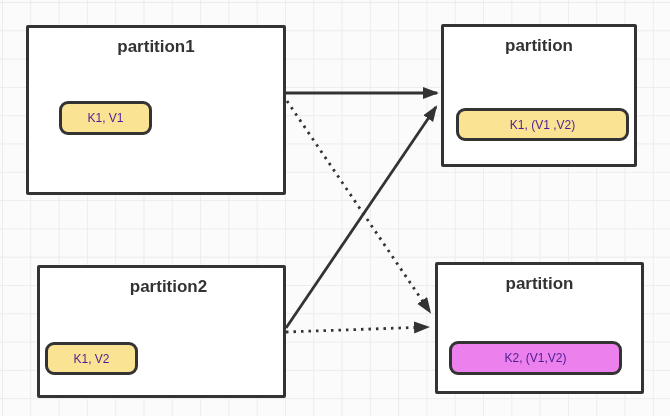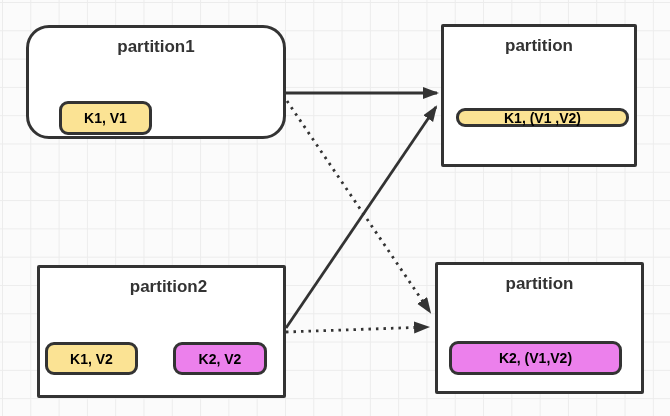--- a/index.html
+++ b/index.html
@@ -16,21 +16,21 @@
   .node{
     position:absolute;background:#FFFFFF;border:3px solid #333333;
     border-radius:2px;box-sizing:border-box;
   }
   .box-title{
     display:block;text-align:center;margin-top:9px;
     font-weight:bold;font-size:17px;color:#333333;
   }
   .pill{
     position:absolute;border:3px solid #333333;border-radius:9px;
-    box-sizing:border-box;font-weight:bold;font-size:14px;color:#000000;
+    box-sizing:border-box;font-weight:normal;font-size:12px;color:#4c1d95;
     display:flex;align-items:center;justify-content:center;white-space:pre;
   }
   .edges{position:absolute;left:0;top:0;pointer-events:none;}
   .edge-solid{fill:none;stroke-width:2.8px;}
   .edge-dotted{fill:none;stroke-width:2.8px;stroke-dasharray:2.5 5;stroke-linecap:butt;}
 </style>
 </head>
 <body>
 
 <div class="canvas">
@@ -40,34 +40,33 @@
       <marker id="arrowhead" markerUnits="userSpaceOnUse" markerWidth="18" markerHeight="14" refX="14" refY="6" orient="auto">
         <path d="M0,0 L16,6 L0,12 Z" fill="#333333"></path>
       </marker>
     </defs>
     <path class="edge-solid" d="M286,93 L437,93" marker-end="url(#arrowhead)" stroke="#333333"></path>
     <path class="edge-solid" d="M286,328 L436,107" marker-end="url(#arrowhead)" stroke="#333333"></path>
     <path class="edge-dotted" d="M287,101 L430,312" marker-end="url(#arrowhead)" stroke="#333333"></path>
     <path class="edge-dotted" d="M286,332 L428,327" marker-end="url(#arrowhead)" stroke="#333333"></path>
   </svg>
 
-  <div class="node" style="left:26px;top:25px;width:260px;height:114px;border-radius:23px;">
+  <div class="node" style="left:26px;top:25px;width:260px;height:170px;">
     <span class="box-title">partition1</span>
     <div class="pill" style="left: 30px; top: 73px; width: 93px; height: 34px; background-color: rgb(251, 227, 148);">K1, V1</div>
   </div>
 
   <div class="node" style="left:37px;top:265px;width:249px;height:133px;padding-left:14px;">
     <span class="box-title">partition2</span>
     <div class="pill" style="left: 5px; top: 74px; width: 93px; height: 33px; background-color: rgb(251, 227, 148); text-align: center;">K1, V2</div>
-    <div class="pill" style="left: 133px; top: 74px; width: 94px; height: 33px; background-color: rgb(236, 128, 236);">K2, V2</div>
   </div>
 
   <div class="node" style="left:441px;top:24px;width:196px;height:143px;">
     <span class="box-title">partition</span>
-    <div class="pill" style="left: 12px; top: 81px; width: 173px; height: 19px; background-color: rgb(251, 227, 148);">K1, (V1 ,V2)</div>
+    <div class="pill" style="left: 12px; top: 81px; width: 173px; height: 33px; background-color: rgb(251, 227, 148);">K1, (V1 ,V2)</div>
   </div>
 
   <div class="node" style="left:435px;top:262px;width:209px;height:132px;">
     <span class="box-title">partition</span>
     <div class="pill" style="left: 11px; top: 76px; width: 173px; height: 34px; background-color: rgb(236, 128, 236);">K2, (V1,V2)</div>
   </div>
 
 </div>
 
 </body></html>

